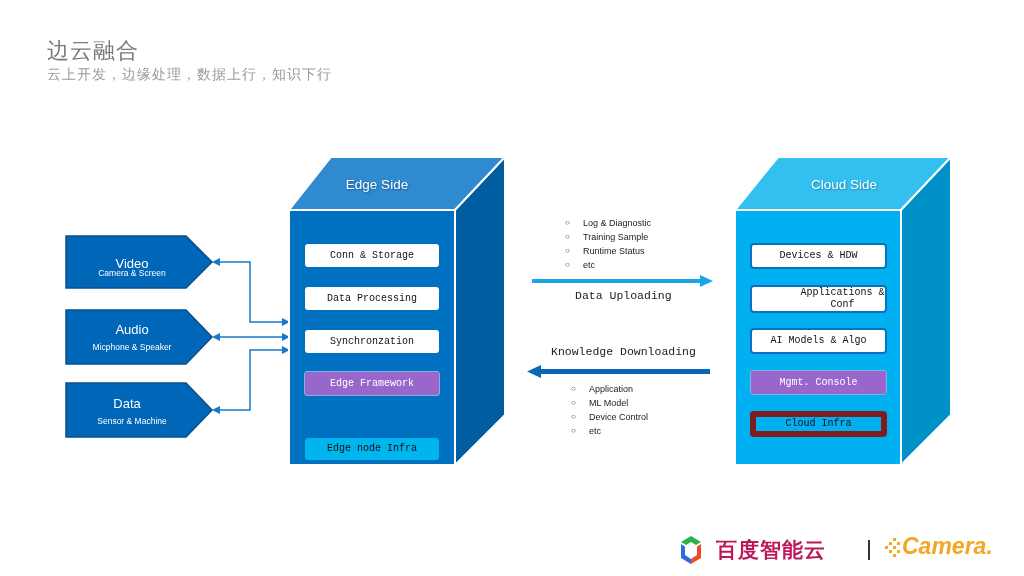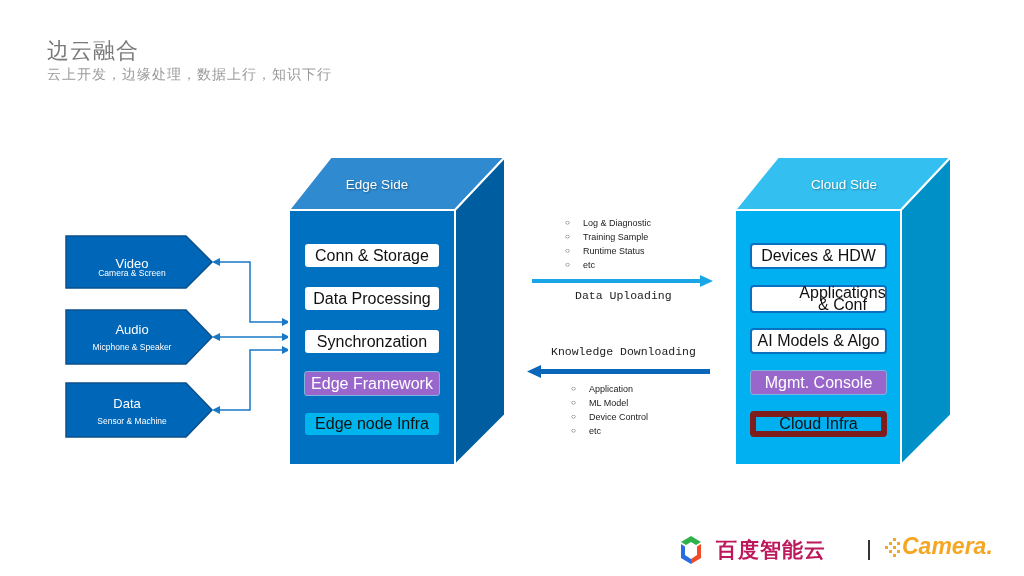--- a/index.html
+++ b/index.html
@@ -7,21 +7,21 @@
          font-family:"DejaVu Sans", "Liberation Sans", sans-serif; }
   .abs { position:absolute; }
   #title { left:47px; top:36px; font-size:22px; color:#7a7a7a; letter-spacing:1px; }
   #subtitle { left:47px; top:66px; font-size:14px; color:#9a9a9a; letter-spacing:1px; }
   svg#diagram { position:absolute; left:0; top:0; }
   .lbl { position:absolute; text-align:center; white-space:nowrap; }
   .src-title { color:#fff; font-size:13px; font-family:"Liberation Sans", sans-serif; }
   .src-sub { color:#fff; font-size:8.5px; font-family:"Liberation Sans", sans-serif; }
   .cube-title { color:#fff; font-size:13.5px; font-family:"Liberation Sans", sans-serif; text-shadow:1px 1px 2px rgba(0,0,0,0.35); }
   .layer { position:absolute; box-sizing:border-box; border-radius:3px; display:flex; align-items:center; justify-content:center;
-           font-size:16px; font-family:Liberation Sans, sans-serif; line-height:12px; text-align:center; }
+           font-size:10px; font-family:Liberation Mono, monospace; line-height:12px; text-align:center; }
   .layer.white { background:#fff; color:#111; }
   .layer.purple { background:#9966cc; color:#fff; border:1px solid #7fb3e0; }
   .layer.cyan { background:#00b4ee; color:#111; }
   .layer.cloud-white { background:#fff; color:#111; border:2px solid #0a70c0; border-radius:4px; }
   .layer.cloud-infra { background:#00b0f0; color:#111; border:6px solid #7f1d1d; border-radius:4px; }
   .bullets { position:absolute; font-size:9px; color:#222; font-family:"Liberation Sans", sans-serif; line-height:14px; }
   .bullets .row { display:flex; }
   .bullets .dot { width:18px; font-size:8px; color:#333; }
   .flow-label { position:absolute; font-size:11.5px; color:#222; font-family:Liberation Mono, monospace; white-space:nowrap; }
   #logo-baidu-text { left:716px; top:536px; font-size:21px; font-weight:bold; color:#be185d; letter-spacing:1px; }
@@ -99,21 +99,21 @@
 <div class="lbl src-title" style="left:61px; top:396px; width:132px;">Data</div>
 <div class="lbl src-sub" style="left:66px; top:416px; width:132px;">Sensor &amp; Machine</div>
 
 <div class="lbl cube-title" style="left:327px; top:177px; width:100px;text-align:center;">Edge Side</div>
 <div class="lbl cube-title" style="left:794px; top:177px; width:100px;">Cloud Side</div>
 
 <div class="layer white" style="left:305px; top:244px; width:134px; height:23px;">Conn &amp; Storage</div>
 <div class="layer white" style="left:305px; top:287px; width:134px; height:23px;">Data Processing</div>
 <div class="layer white" style="left:305px; top:330px; width:134px; height:23px;">Synchronzation</div>
 <div class="layer purple" style="left:304px; top:371px; width:136px; height:25px;">Edge Framework</div>
-<div class="layer cyan" style="left:305px; top:413px; width:134px; height:22px;">Edge node Infra</div>
+<div class="layer cyan" style="left:305px; top:438px; width:134px; height:22px;">Edge node Infra</div>
 
 <div class="layer cloud-white" style="left:750px; top:243px; width:137px; height:26px;">Devices &amp; HDW</div>
 <div class="layer cloud-white" style="left:750px; top:285px; width:137px; height:28px;padding-left:48px;">Applications &amp; Conf</div>
 <div class="layer cloud-white" style="left:750px; top:328px; width:137px; height:26px;">AI Models &amp; Algo</div>
 <div class="layer purple" style="left:750px; top:370px; width:137px; height:25px;">Mgmt. Console</div>
 <div class="layer cloud-infra" style="left:750px; top:411px; width:137px; height:26px;">Cloud Infra</div>
 
 <div class="bullets" style="left:565px; top:216px;">
   <div class="row">
       <span class="dot">○</span>

